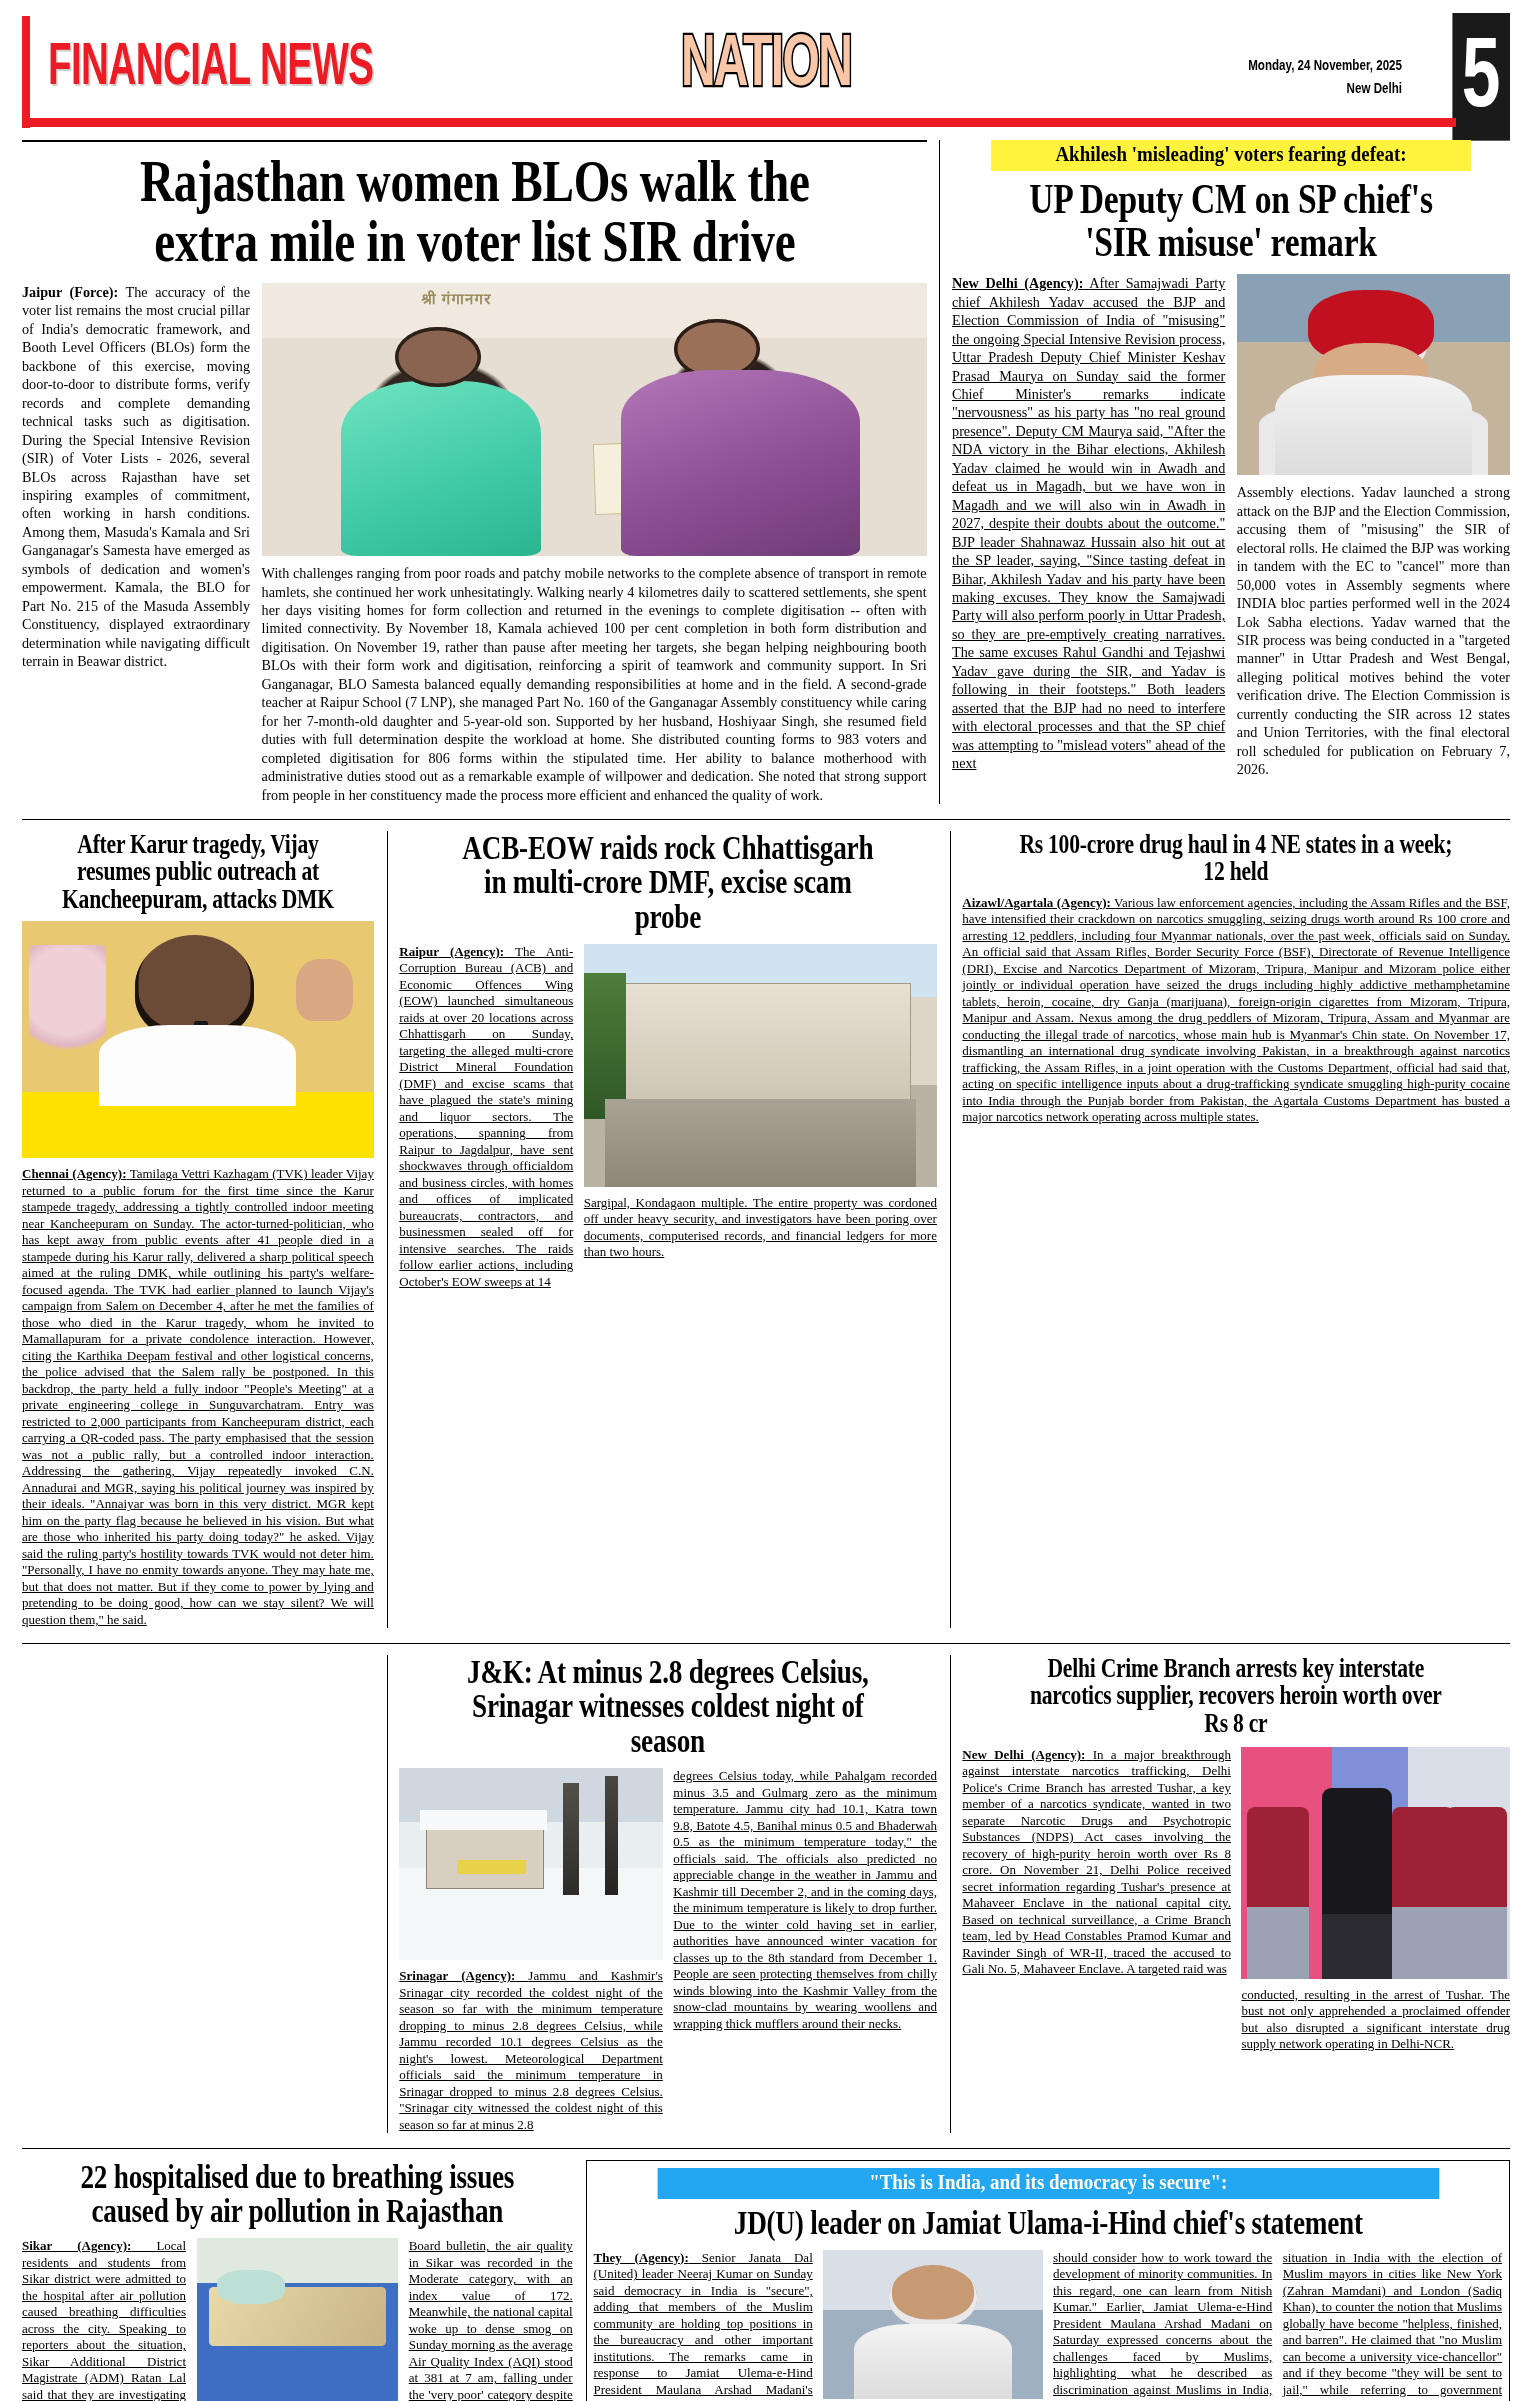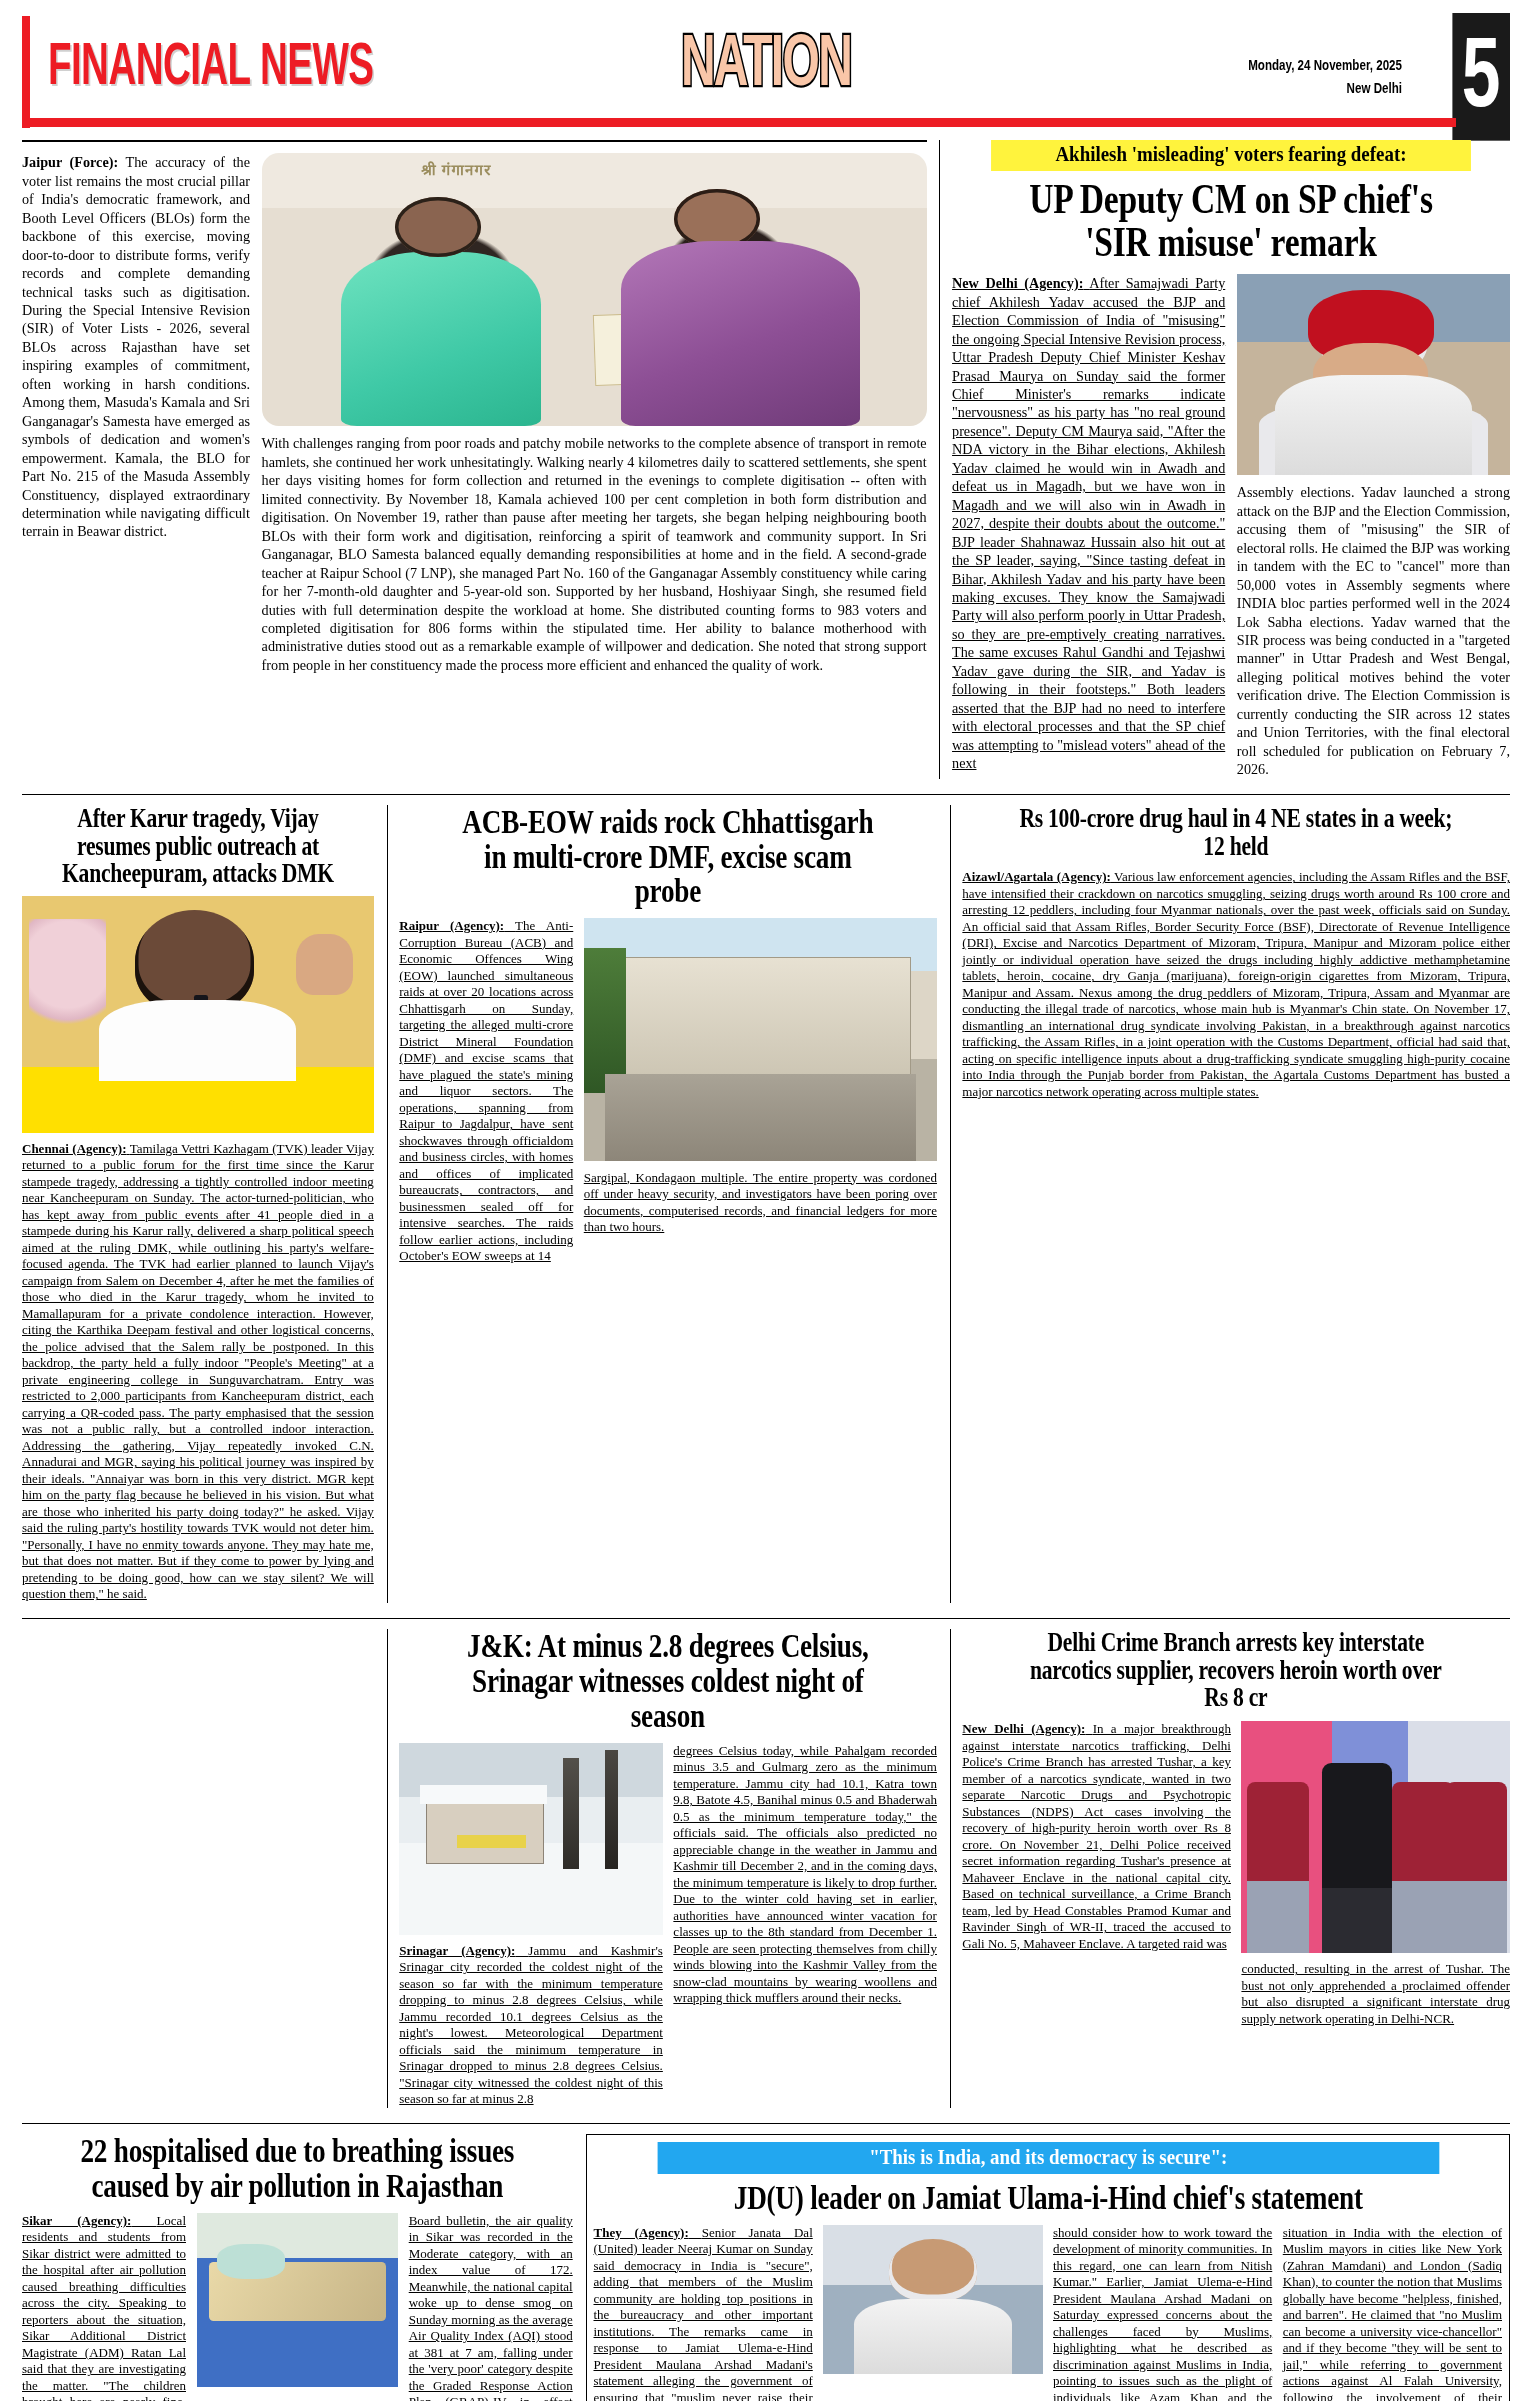--- a/index.html
+++ b/index.html
@@ -233,32 +233,35 @@
   <div class="mast-pageno">5</div>
   <div class="mast-rule-bottom"></div>
 </div>
 
 <div class="page">
 
   <div style="display:flex; gap:12.8px; margin-top:12.8px;">
 
     <div style="width:907px;">
       <div class="hrule-thick"></div>
+      <div style="padding:9.3px 3.5px 0 3.5px;">
+        <div class="hl hl-xl">Rajasthan women BLOs walk the extra mile in voter list SIR drive</div>
+      </div>
 
       <div style="display:flex; gap:11.6px; margin-top:11.6px;">
 
         <div style="width:228px;">
           <div class="bodytext">
             <span class="dl">Jaipur (Force):</span>
             <span>The accuracy of the voter list remains the most crucial pillar of India's democratic framework, and Booth Level Officers (BLOs) form the backbone of this exercise, moving door-to-door to distribute forms, verify records and complete demanding technical tasks such as digitisation. During the Special Intensive Revision (SIR) of Voter Lists - 2026, several BLOs across Rajasthan have set inspiring examples of commitment, often working in harsh conditions. Among them, Masuda's Kamala and Sri Ganganagar's Samesta have emerged as symbols of dedication and women's empowerment. Kamala, the BLO for Part No. 215 of the Masuda Assembly Constituency, displayed extraordinary determination while navigating difficult terrain in Beawar district.</span>
           </div>
         </div>
 
         <div style="flex:1; min-width:0;">
-          <div class="photo ph-blo" style="height:273px; width:100%;border-radius:17px;">
+          <div class="photo ph-blo" style="height:273px; width:100%;">
             <div class="ph-hindi">श्री गंगानगर</div>
             <div class="ph-head-a"></div>
             <div class="ph-head-b"></div>
             <div class="ph-cert"></div>
           </div>
           <div style="display:flex; gap:11.6px; margin-top:8.1px;">
             <div style="flex:1; min-width:0;">
               <div class="bodytext">With challenges ranging from poor roads and patchy mobile networks to the complete absence of transport in remote hamlets, she continued her work unhesitatingly. Walking nearly 4 kilometres daily to scattered settlements, she spent her days visiting homes for form collection and returned in the evenings to complete digitisation -- often with limited connectivity. By November 18, Kamala achieved 100 per cent completion in both form distribution and digitisation. On November 19, rather than pause after meeting her targets, she began helping neighbouring booth BLOs with their form work and digitisation, reinforcing a spirit of teamwork and community support. In Sri Ganganagar, BLO Samesta balanced equally demanding responsibilities at home and in the field. A second-grade teacher at Raipur School (7 LNP), she managed Part No. 160 of the Ganganagar Assembly constituency while caring for her 7-month-old daughter and 5-year-old son. Supported by her husband, Hoshiyaar Singh, she resumed field duties with full determination despite the workload at home. She distributed counting forms to 983 voters and completed digitisation for 806 forms within the stipulated time. Her ability to balance motherhood with administrative duties stood out as a remarkable example of willpower and dedication. She noted that strong support from people in her constituency made the process more efficient and enhanced the quality of work.</div>
             </div>
           </div>

